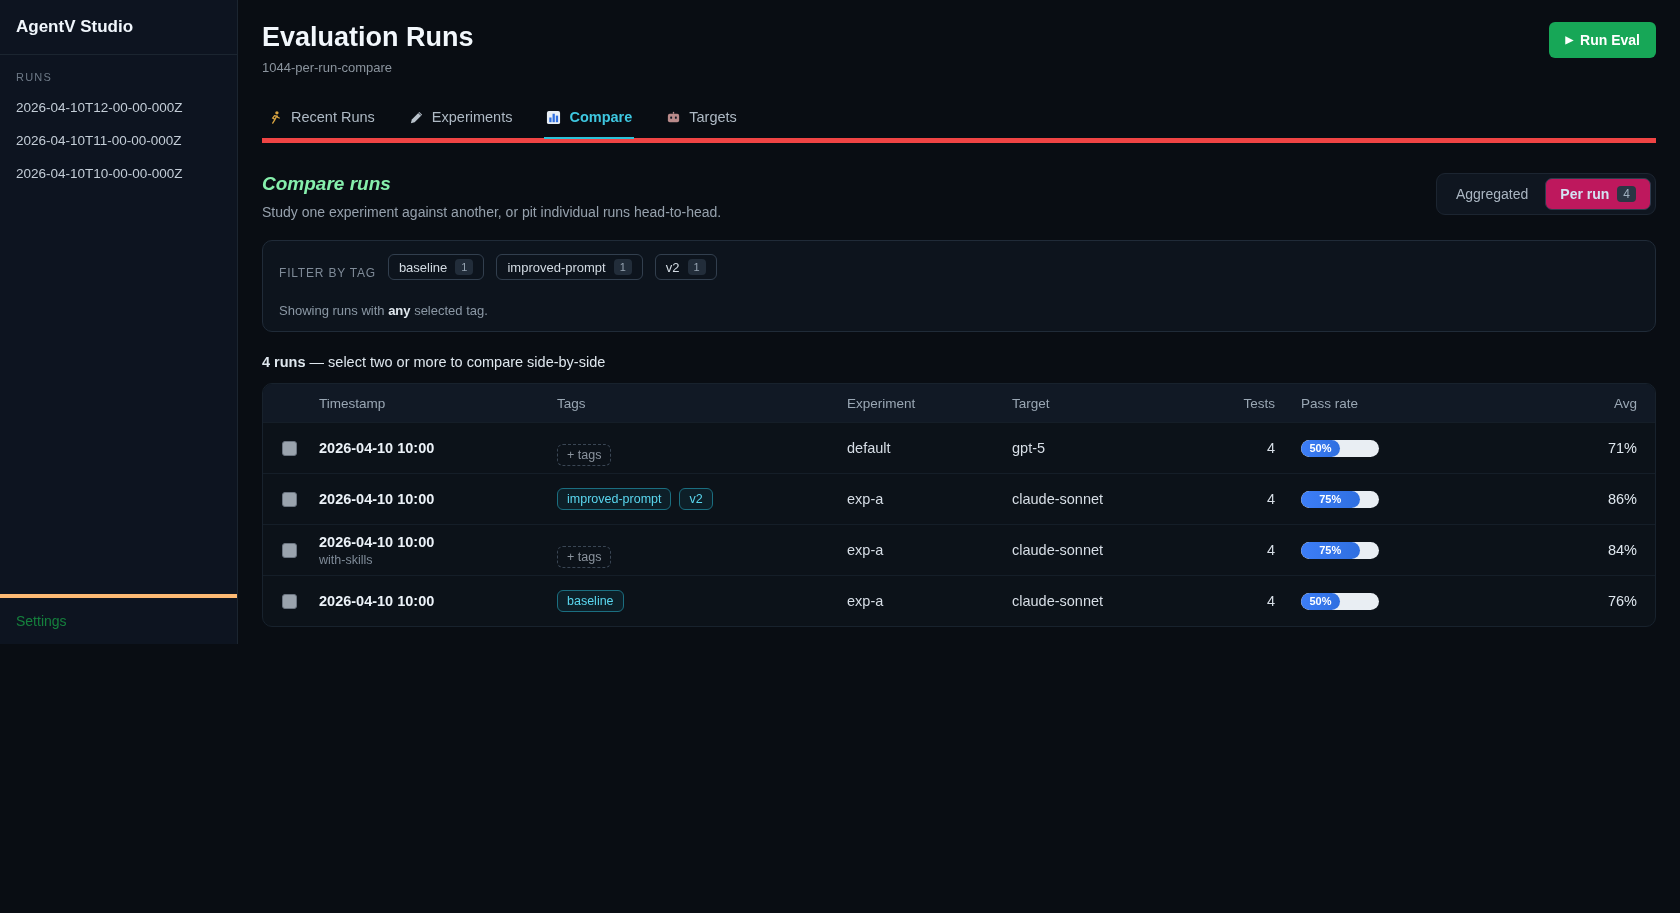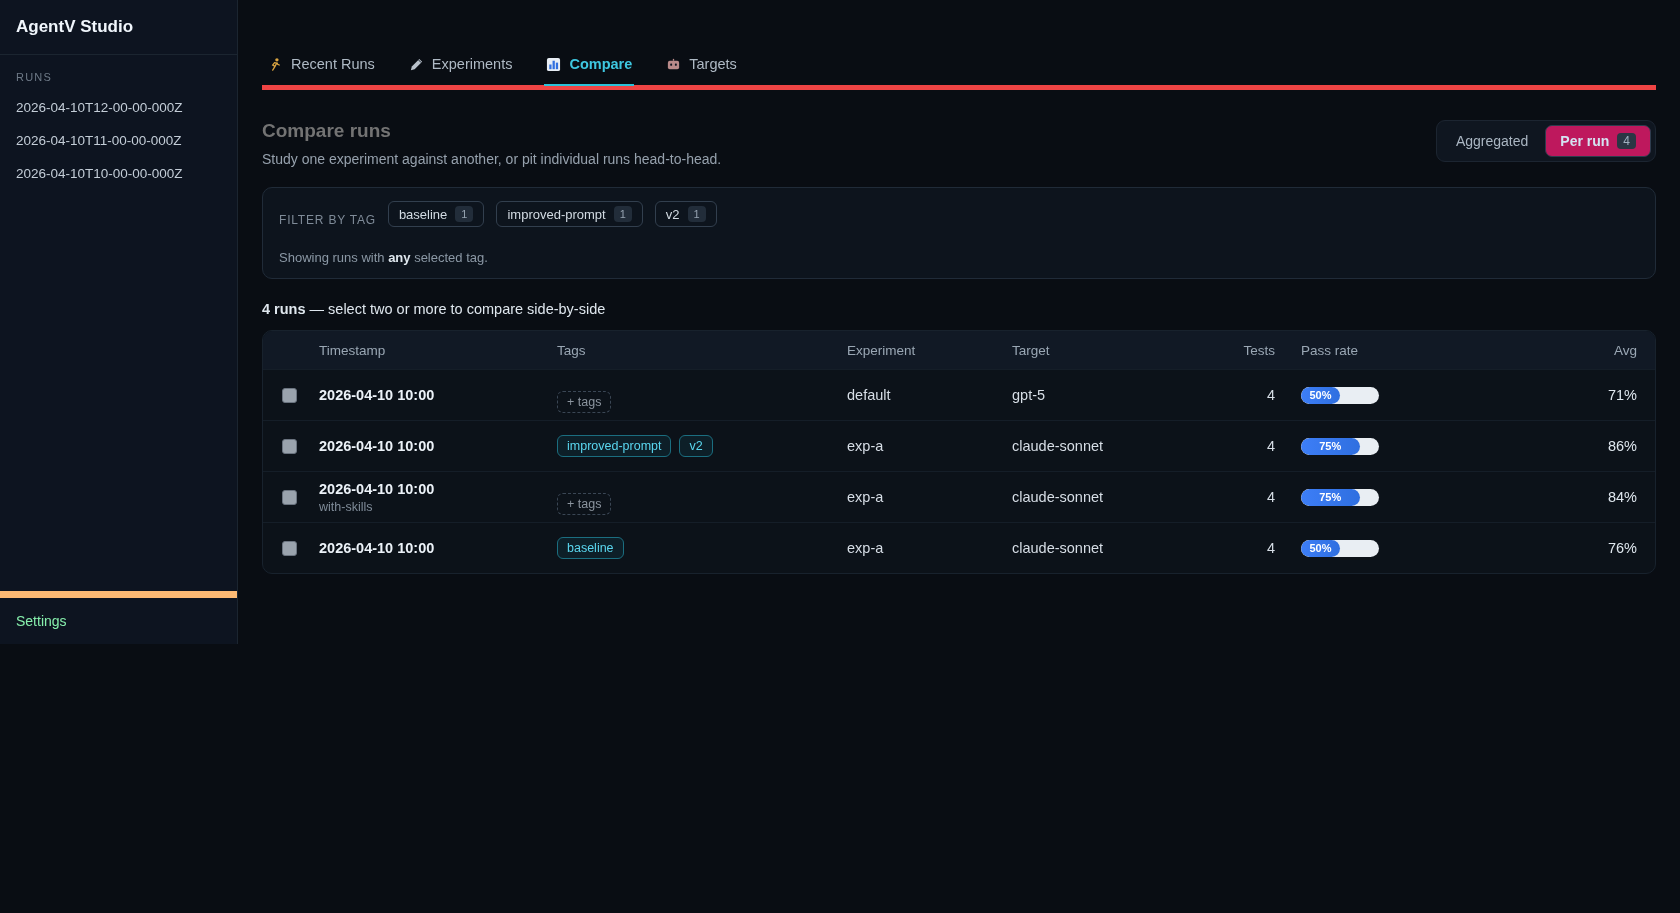--- a/index.html
+++ b/index.html
@@ -25,22 +25,22 @@
   .runs-label {
     padding:16px 16px 8px; font-size:11px; letter-spacing:1.2px;
     color:#6e7a87; text-transform:uppercase;
   }
   .run-item {
     padding:9px 16px; font-size:13.5px; color:#c3cdd7; cursor:pointer;
     white-space:nowrap;
   }
   .sidebar-spacer { flex:1; }
   .settings {
-    border-top:7px solid #fdba74; padding:15px 16px; font-size:14px;
-    color:#86efac; cursor:pointer;
+    border-top:4px solid #fdba74; padding:15px 16px; font-size:14px;
+    color:#15803d; cursor:pointer;
   }
   
   .main { flex:1; padding:22px 24px; overflow:hidden; }
   .header-row { display:flex; justify-content:space-between; align-items:flex-start; }
   .page-title { font-size:27px; font-weight:700; color:#f2f7fc; }
   .page-subtitle { margin-top:7px; font-size:13px; color:#8b949e; }
   .run-eval-btn {
     background:#17a757; color:#ffffff; border:none; border-radius:6px;
     padding:10px 16px; font-size:14px; font-weight:700; cursor:pointer;
     display:flex; align-items:center; gap:7px; font-family:inherit;
@@ -53,21 +53,21 @@
   }
   .tab {
     display:flex; align-items:center; gap:8px;
     padding:8px 2px 12px; font-size:14.5px; color:#aeb9c4; cursor:pointer;
     border-bottom:2px solid transparent; margin-bottom:-1px;
   }
   .tab.active { color:#3ec7e0; border-bottom-color:#2bc1d8; font-weight:600; }
   .tab svg { display:block; }
   
   .compare-head { margin-top:30px; display:flex; justify-content:space-between; align-items:flex-start; }
-  .compare-title { font-size:19px; font-weight:700; color:#737373; }
+  .compare-title { font-size:19px; font-weight:700; color:#86efac;font-style:italic; }
   .compare-subtitle { margin-top:9px; font-size:14px; color:#96a1ad; }
   .view-toggle {
     display:flex; align-items:center; gap:2px;
     background:#0f1620; border:1px solid #1c2531; border-radius:9px; padding:4px;
   }
   .toggle-opt {
     padding:7px 14px; font-size:14px; color:#aab6c2; cursor:pointer;
     border-radius:7px; border:1px solid transparent;
     display:flex; align-items:center; gap:8px;
   }
@@ -152,20 +152,30 @@
   <div class="runs-label">RUNS</div>
   <div class="run-item">2026-04-10T12-00-00-000Z</div>
   <div class="run-item">2026-04-10T11-00-00-000Z</div>
   <div class="run-item">2026-04-10T10-00-00-000Z</div>
   <div class="sidebar-spacer"></div>
   <div class="settings">Settings</div>
 </aside>
 
 <main class="main">
 
+  <div class="header-row">
+    <div>
+      <div class="page-title">Evaluation Runs</div>
+      <div class="page-subtitle">1044-per-run-compare</div>
+    </div>
+    <button class="run-eval-btn">
+      <span class="play-glyph">▶</span>
+      <span>Run Eval</span>
+    </button>
+  </div>
 
   <nav class="tabs">
     <div class="tab">
       <span>
         <svg width="15" height="15" viewBox="0 0 16 16">
             <circle cx="9.5" cy="3" r="1.8" fill="#d9a441"></circle>
             <path d="M5 14l2.5-4 1.5-3 3 1.5M7.5 10L5 8.5 7 6l3 .5" stroke="#d9a441" stroke-width="1.4" fill="none" stroke-linecap="round"></path>
           </svg>
       </span>
       <span>Recent Runs</span>

